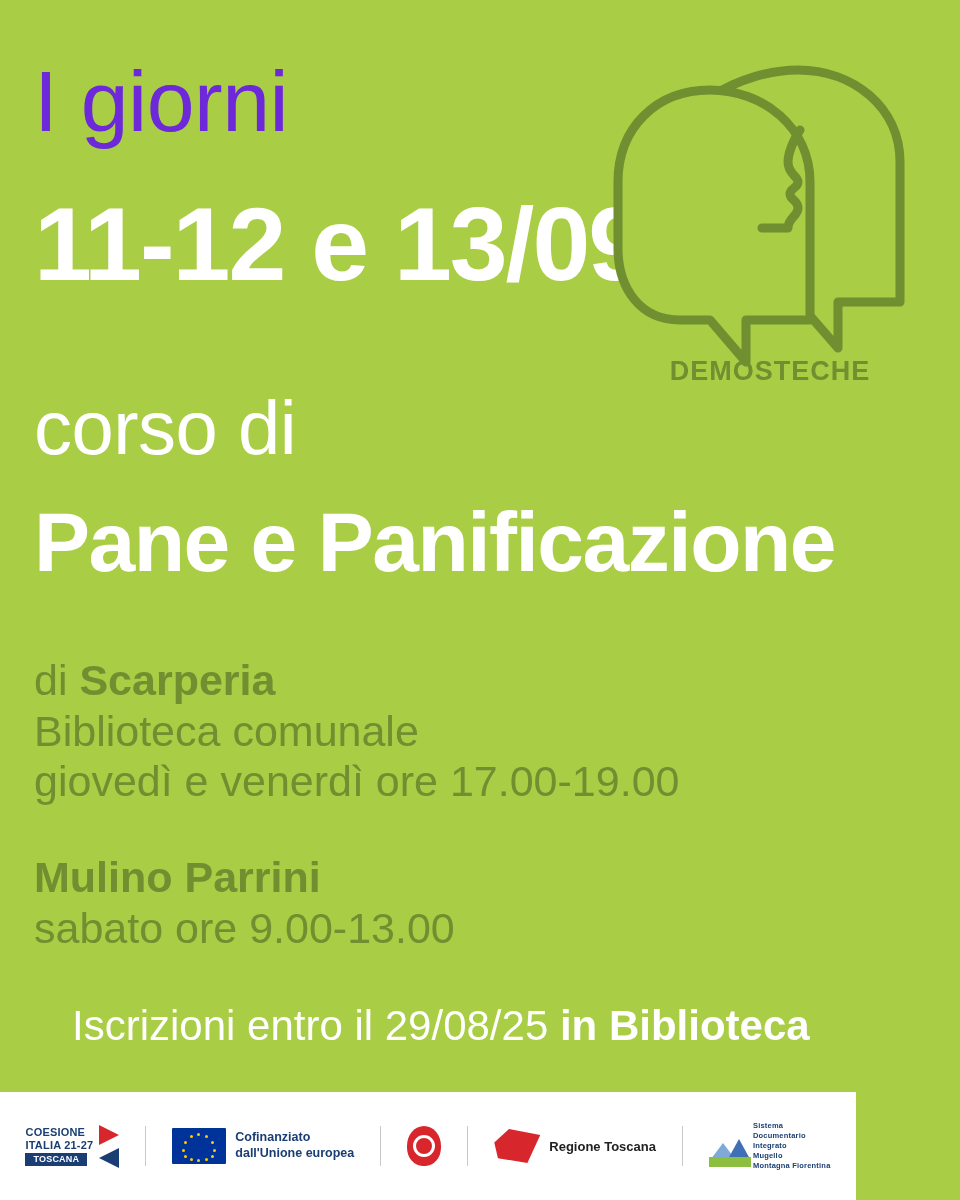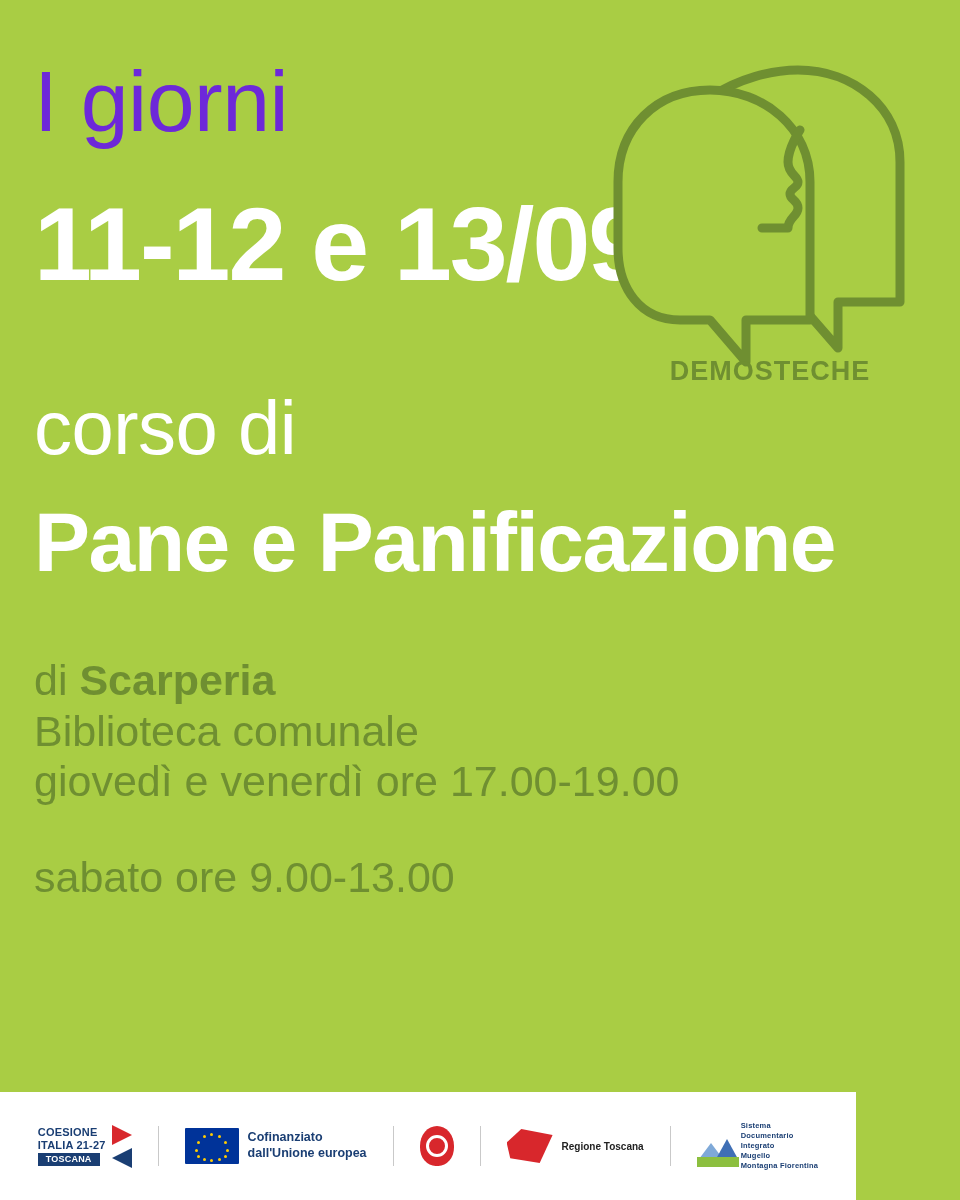--- a/index.html
+++ b/index.html
@@ -183,21 +183,21 @@
   }
 
   
   .rt { display: flex; align-items: center; gap: 9px; }
   .rt .mark {
     width: 46px; height: 34px;
     background: #d8272c;
     position: relative;
     clip-path: polygon(0 40%, 32% 0, 100% 18%, 72% 100%, 8% 86%);
   }
-  .rt .txt { font-size: 10px; font-weight: 700; color: #222; }
+  .rt .txt { font-size: 13px; font-weight: 700; color: #222; }
 
   
   .sd { display: flex; align-items: center; gap: 2px; }
   .sd .mark {
     width: 42px; height: 42px;
     background: #ffffff;
     position: relative; overflow: hidden;
   }
   .sd .mark .hill {
     position: absolute; bottom: 8px; left: 2px;
@@ -237,23 +237,25 @@
 
     <div class="line-title">Pane e Panificazione</div>
 
     <div class="venue">
       <div><span>di </span><b>Scarperia</b></div>
       <div>Biblioteca comunale</div>
       <div>giovedì e venerdì ore 17.00-19.00</div>
     </div>
 
     <div class="venue2">
+      <span class="b1">Mulino Parrini</span>
       <span>sabato ore 9.00-13.00</span>
     </div>
 
+    <div class="signup"><span>Iscrizioni entro il 29/08/25 </span><b>in Biblioteca</b></div>
   </div>
 
   <div class="logo-wrap">
     <svg width="300" height="340" viewBox="0 0 300 340" fill="none" xmlns="http://www.w3.org/2000/svg" aria-hidden="true">
 
       <path d="M150 18 C205 18 252 55 252 110 L252 250 L190 250 L190 296 L150 250 L120 250 C66 250 22 212 22 160 L22 110 C22 55 95 18 150 18 Z" transform="translate(36,0)" stroke="#6f8f31" stroke-width="9" fill="none" stroke-linejoin="round"></path>
 
       <path d="M96 28 C150 28 196 66 196 120 L196 258 L132 258 L132 300 L96 258 L66 258 C26 258 4 226 4 186 L4 120 C4 66 42 28 96 28 Z" transform="translate(2,10)" stroke="#6f8f31" stroke-width="9" fill="#a9cd44" stroke-linejoin="round"></path>
 
       <path d="M188 78 C188 78 176 96 176 110 C176 122 186 124 186 130 C186 136 178 136 178 142 C178 148 186 148 186 156 C186 164 176 166 176 176 L150 176" stroke="#6f8f31" stroke-width="9" fill="none" stroke-linecap="round" stroke-linejoin="round"></path>

